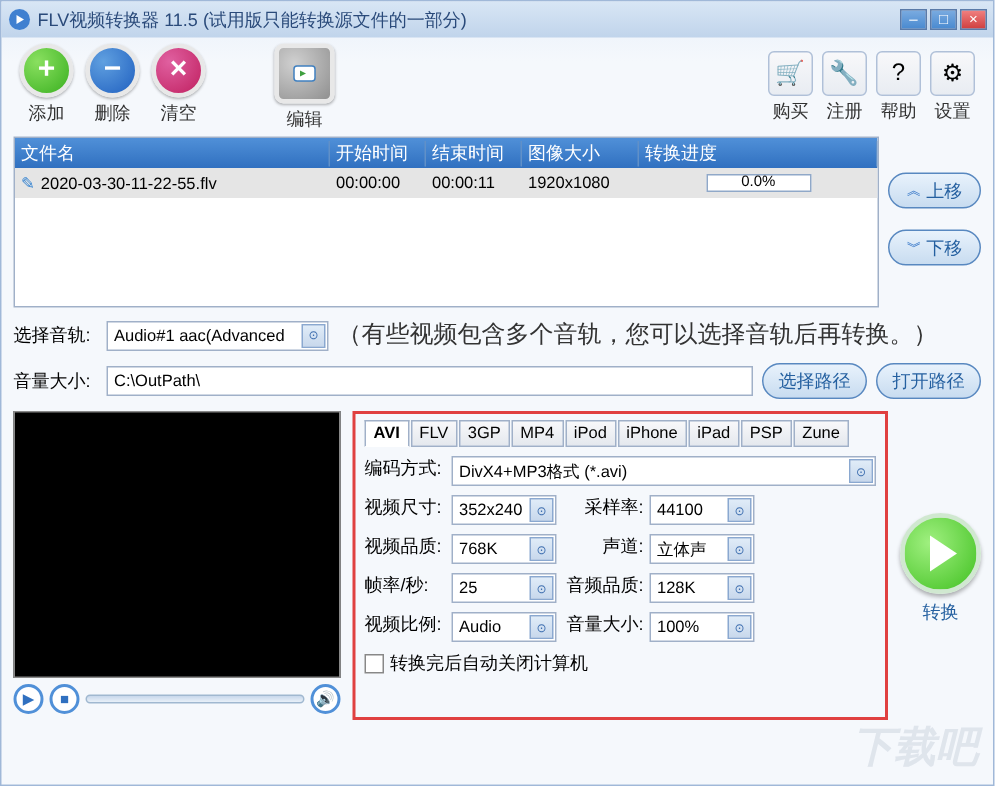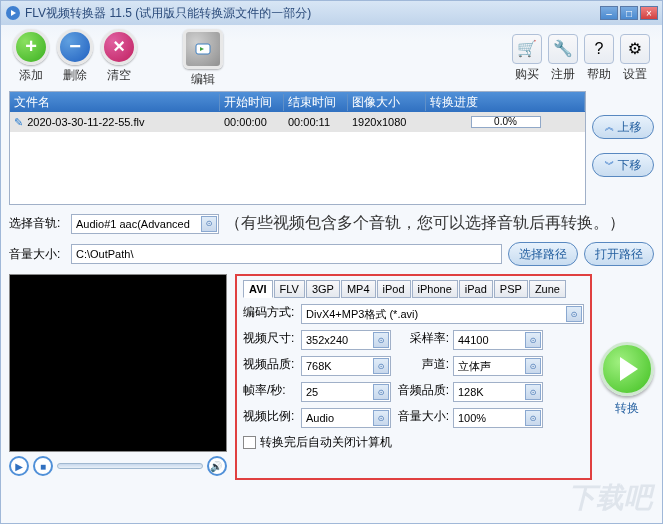--- a/index.html
+++ b/index.html
@@ -53,21 +53,21 @@
 .slider { flex: 1; height: 6px; background: linear-gradient(#c8d8ec,#e8f0f8); border: 1px solid #a0b8d0; border-radius: 3px; }
 .settings { flex: 1; border: 2px solid #e04040; padding: 4px 6px; }
 .tabs { display: flex; gap: 1px; margin-bottom: 6px; }
 .tab { padding: 2px 5px; border: 1px solid #a0b0c8; background: linear-gradient(#f8f8fa,#e4e8ee); font-size: 11px; cursor: pointer; }
 .tab.active { background: #fff; font-weight: bold; border-bottom-color:#fff; }
 .srow { display: flex; align-items: flex-start; gap: 4px; margin-bottom: 6px; }
 .slabel { width: 54px; font-size: 12px; text-align: left; }
 .slabel2 { width: 54px; font-size: 12px; text-align: right; }
 .scombo { height: 20px; border: 1px solid #a0b0c8; background: #fff; display: flex; align-items: center; padding: 0 4px; font-size: 11px; position: relative; }
 .scombo.wide { flex: 1; }
-.scombo.sm { width: 90px; }
+.scombo.sm { width: 70px; }
 .chk { display: flex; align-items: center; gap: 4px; font-size: 12px; }
 .chkbox { width: 13px; height: 13px; border: 1px solid #888; background: #fff; }
 .convert-col { display: flex; flex-direction: column; align-items: center; padding-top: 68px; gap:4px; }
 .convert-btn { width: 54px; height: 54px; border-radius: 50%; background: radial-gradient(circle at 35% 35%, #a0f080, #40c020); border: 3px solid #d0e8d0; display: flex; align-items: center; justify-content: center; cursor: pointer; box-shadow: 0 2px 3px rgba(0,0,0,.3); }
 .play-tri { width: 0; height: 0; border-left: 18px solid #fff; border-top: 12px solid transparent; border-bottom: 12px solid transparent; margin-left:4px; }
 .watermark { position: absolute; right: 10px; bottom: 6px; font-size: 28px; color: rgba(100,120,150,.15); font-weight: bold; font-style: italic; pointer-events: none; }
 </style>
 </head>
 <body>
 

